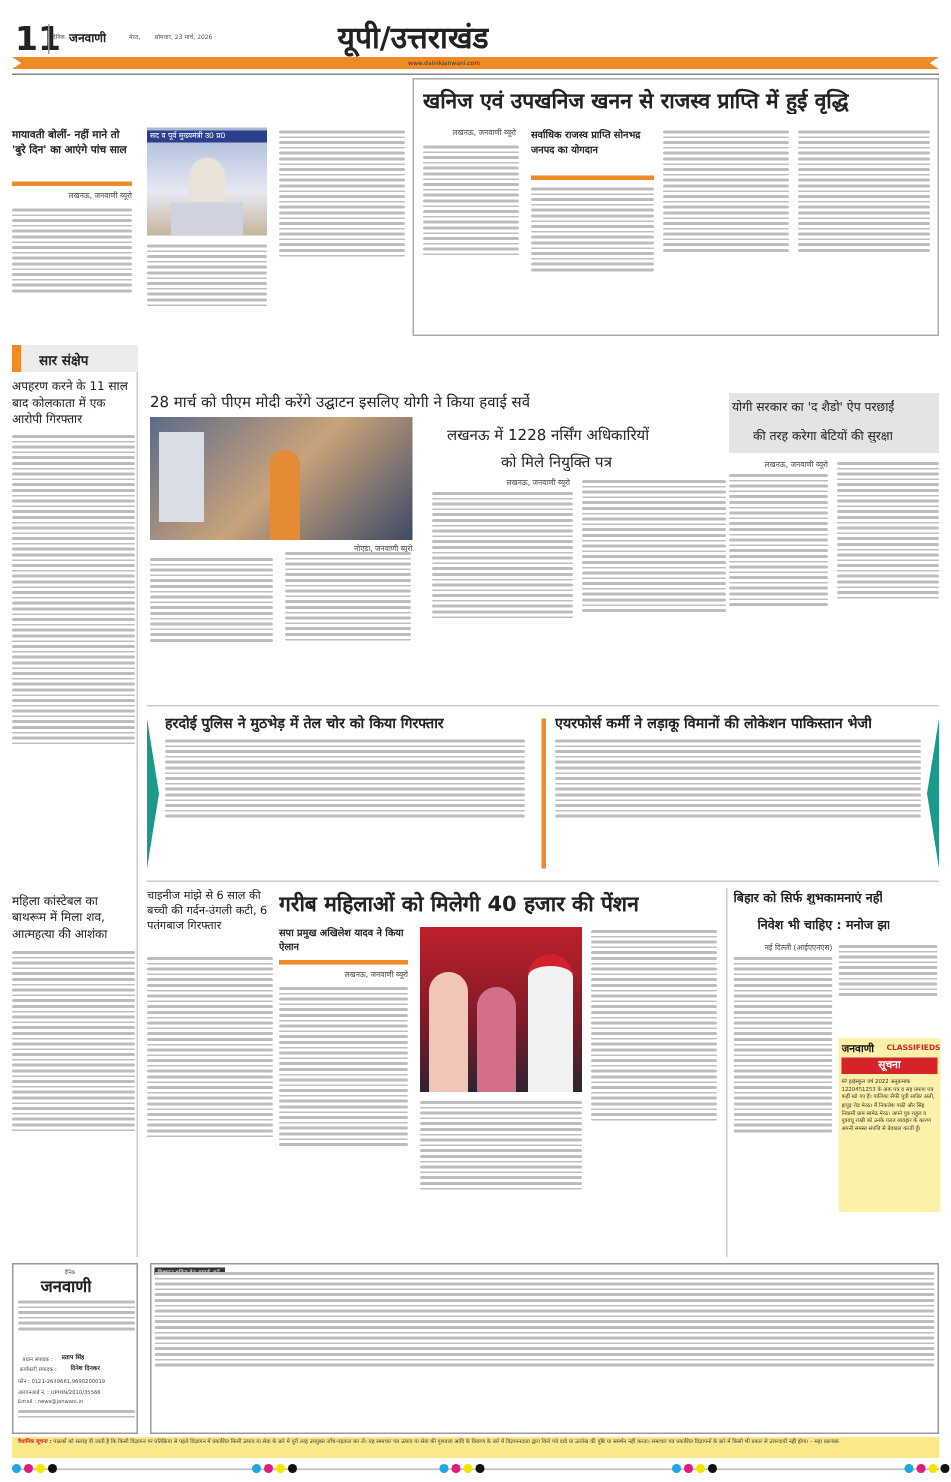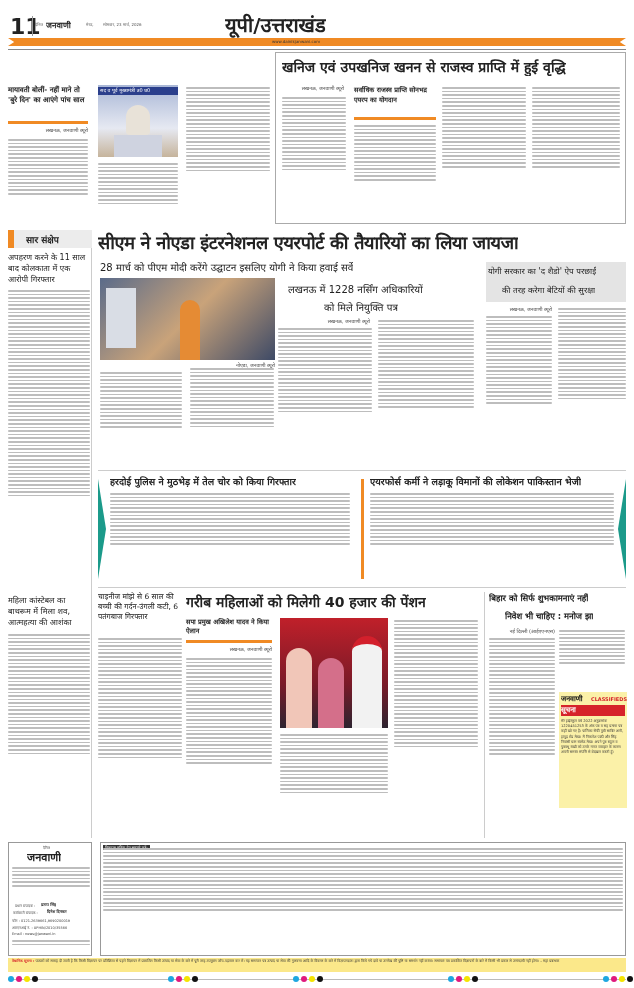--- a/index.html
+++ b/index.html
@@ -117,21 +117,21 @@
       <span></span>
       <span></span>
       <span></span>
       <span></span>
       <span></span>
       <span></span>
       <span></span>
       <span></span>
       <span></span>
     </div>
-  <div class="abs" style="left:78px;top:32px;width:82px;font-size:6.5px;font-weight:bold;line-height:10px;">सर्वाधिक राजस्व प्राप्ति सोनभद्र एयरप का योगदान</div>
+  <div class="abs" style="left:78px;top:32px;width:82px;font-size:6.5px;font-weight:bold;line-height:10px;">सर्वाधिक राजस्व प्राप्ति सोनभद्र जनपद का योगदान</div>
   <div class="abs orange-bar" style="left:78px;top:64px;width:82px;height:3px;"></div>
   <div class="abs txt" style="left:78px;top:70px;width:82px;height:98px;">
       <span></span>
       <span></span>
       <span></span>
       <span></span>
       <span></span>
       <span></span>
       <span></span>
       <span></span>
@@ -295,21 +295,20 @@
       <span></span>
       <span></span>
       <span></span>
       <span></span>
       <span></span>
       <span></span>
     </div>
 </div>
 
 <div class="abs" style="left:98px;top:230px;width:528px;height:236px;">
-  <div class="abs hd" style="left:0;top:0;font-size:18px;font-weight:bold;letter-spacing:-0.3px;">सीएम ने नोएडा इंटरनेशनल एयरपोर्ट की तैयारियों का लिया जायजा</div>
   <div class="abs hd" style="left:2px;top:30px;font-size:10px;text-align:right;">28 मार्च को पीएम मोदी करेंगे उद्घाटन इसलिए योगी ने किया हवाई सर्वे</div>
   <div class="abs photo" style="left:2px;top:48px;width:175px;height:82px;">
     <div class="abs" style="left:80px;top:22px;width:20px;height:60px;background:#e58b34;border-radius:10px 10px 0 0;"></div>
     <div class="abs" style="left:6px;top:10px;width:30px;height:60px;background:#d9dde5;"></div>
   </div>
   <div class="abs byline" style="left:2px;top:132px;width:175px;">नोएडा, जनवाणी ब्यूरो</div>
   <div class="abs txt" style="left:2px;top:140px;width:82px;height:96px;">
       <span></span>
       <span></span>
       <span></span>
@@ -341,21 +340,21 @@
       <span></span>
       <span></span>
       <span></span>
       <span></span>
       <span></span>
       <span></span>
       <span></span>
     </div>
 </div>
 
-<div class="abs" style="left:278px;top:282px;width:200px;height:184px;">
+<div class="abs" style="left:288px;top:282px;width:200px;height:184px;">
   <div class="abs hd" style="left:10px;top:0;font-size:10px;">लखनऊ में 1228 नर्सिंग अधिकारियों</div>
   <div class="abs hd" style="left:46px;top:18px;font-size:10px;">को मिले नियुक्ति पत्र</div>
   <div class="abs byline" style="left:0;top:36px;width:92px;">लखनऊ, जनवाणी ब्यूरो</div>
   <div class="abs txt" style="left:0;top:44px;width:94px;height:140px;">
       <span></span>
       <span></span>
       <span></span>
       <span></span>
       <span></span>
       <span></span>
@@ -702,21 +701,21 @@
       <span></span>
       <span></span>
       <span></span>
       <span></span>
     </div>
 
   <div class="abs" style="left:74px;top:100px;width:68px;height:116px;background:#fbf1a8;">
     <div class="abs hd" style="left:2px;top:2px;font-size:7px;font-weight:bold;color:#111;">जनवाणी</div>
     <div class="abs hd" style="left:32px;top:4px;font-size:5px;font-weight:bold;color:#d6232a;">CLASSIFIEDS</div>
     <div class="abs" style="left:2px;top:13px;width:64px;height:11px;background:#d6232a;">
-      <div class="hd" style="color:#fff;font-size:7px;font-weight:bold;text-align:left;line-height:11px;">सूचना</div>
+      <div class="hd" style="color:#fff;font-size:7px;font-weight:bold;text-align:center;line-height:11px;">सूचना</div>
     </div>
     <div class="abs" style="left:2px;top:27px;width:64px;height:86px;font-size:3.6px;line-height:5.2px;color:#333;overflow:hidden;">मेरे हाईस्कूल वर्ष 2022 अनुक्रमांक 1220451253 के अंक पत्र व सह प्रमाण पत्र कहीं खो गए हैं। पालिका सैफी पुत्री साबिर अली, हापुड़ रोड मेरठ। मैं निकलेश पाठी और सिंह निवासी ग्राम स्वमेठ मेरठ। अपने पुत्र राहुल व पुत्रवधू राखी को उनके गलत व्यवहार के कारण अपनी समस्त संपत्ति से बेदखल करती हूँ।</div>
   </div>
 </div>
 
 <div class="abs" style="left:8px;top:842px;width:84px;height:114px;border:1px solid #999;">
   <div class="abs hd" style="left:34px;top:2px;font-size:3.5px;color:#444;">दैनिक</div>
   <div class="abs hd" style="left:18px;top:6px;font-size:11px;font-weight:bold;">जनवाणी</div>
   <div class="abs txt" style="left:3px;top:22px;width:78px;height:36px;">
       <span></span>

